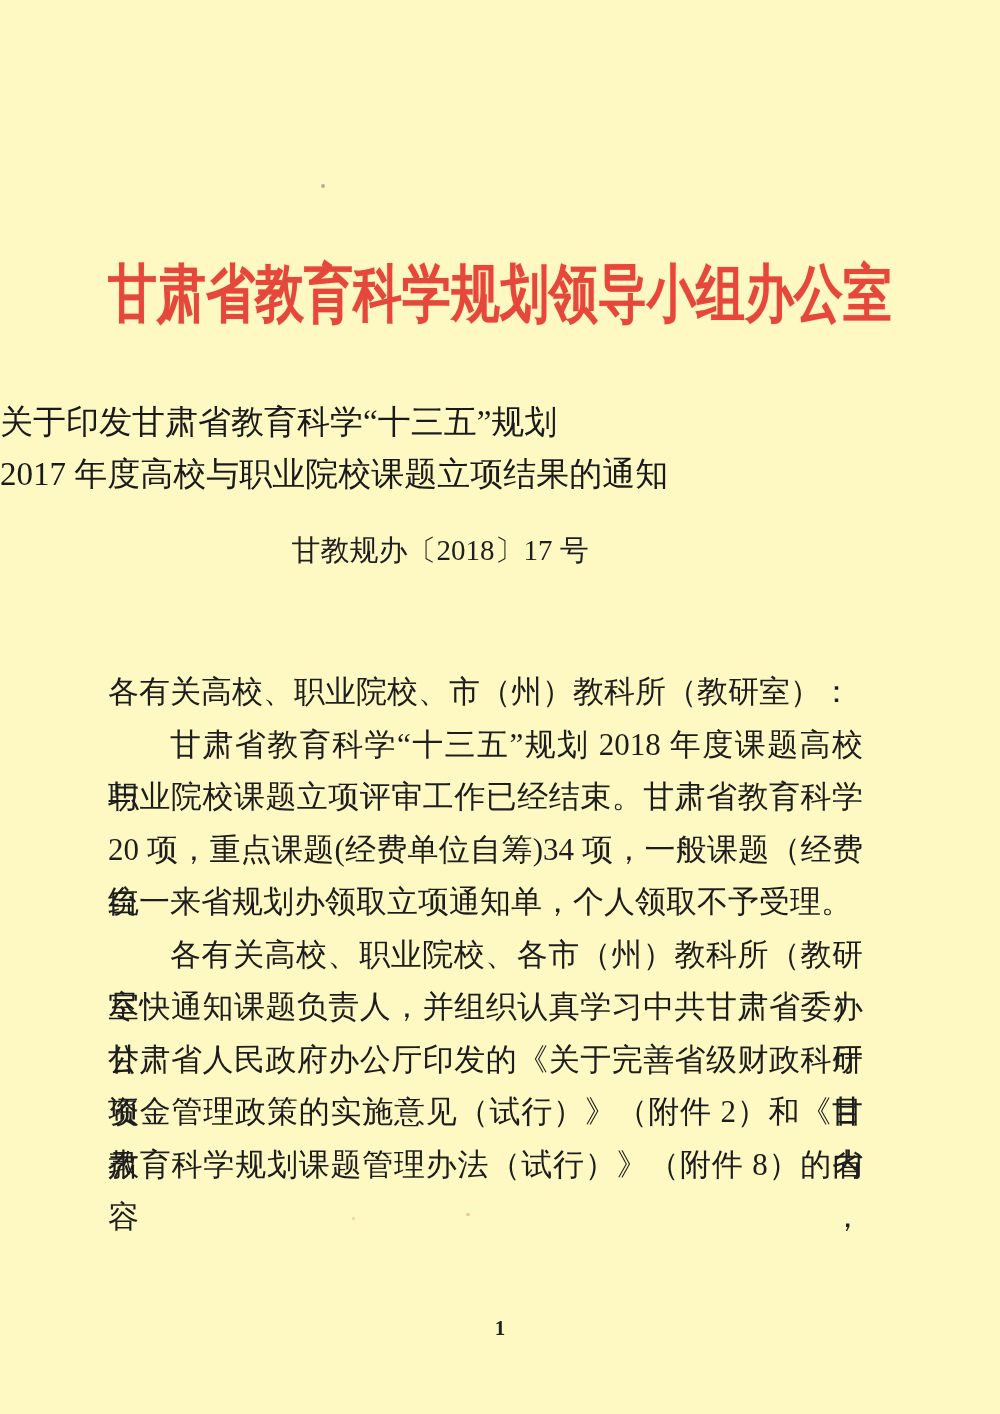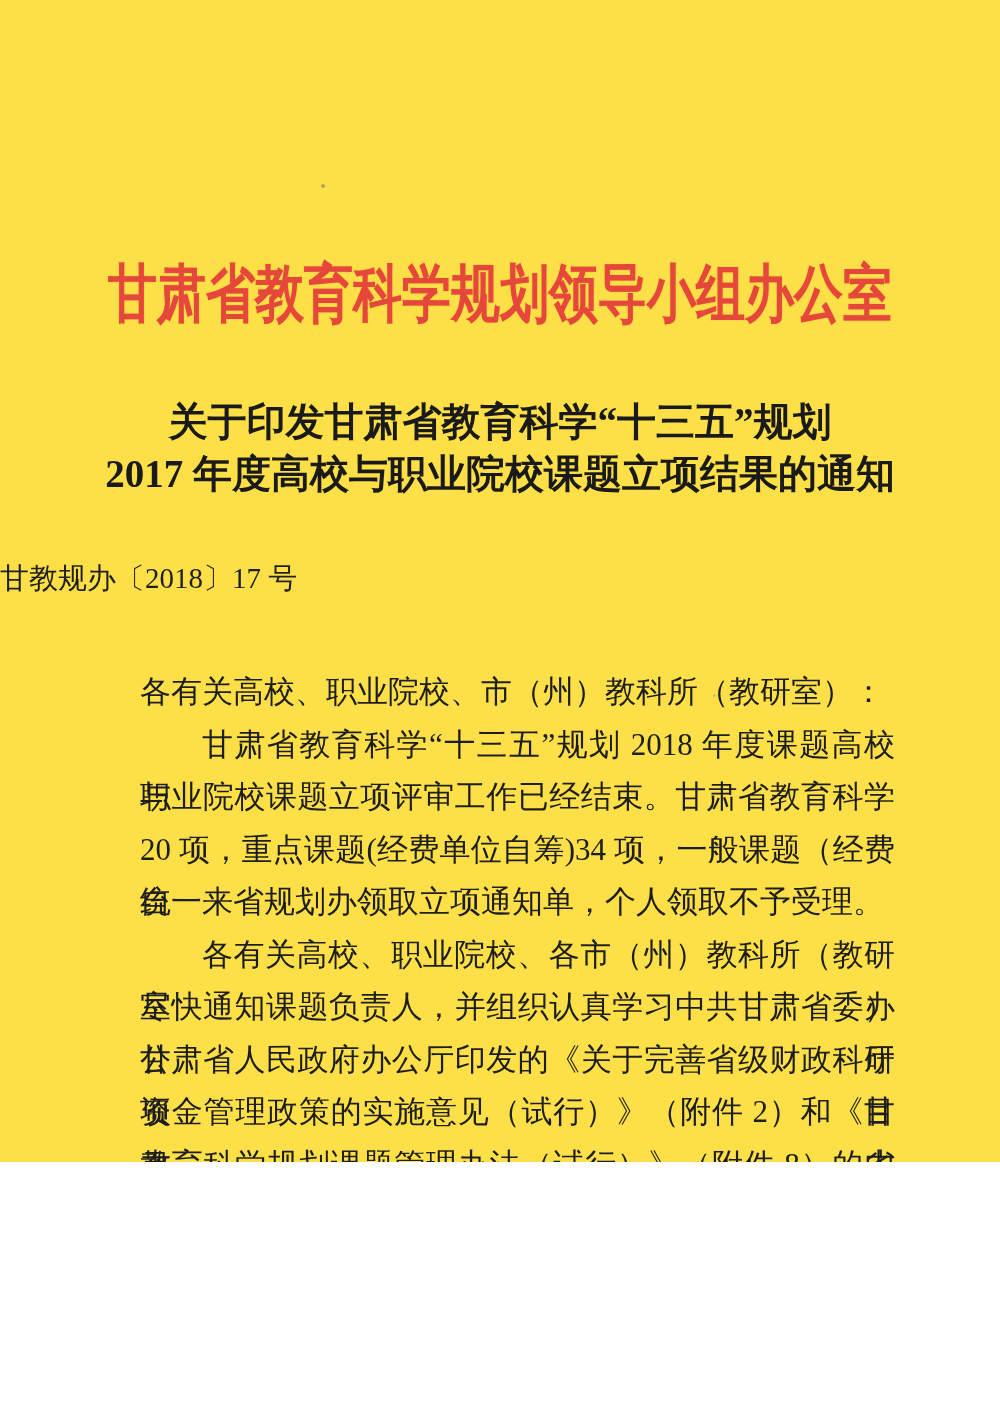--- a/index.html
+++ b/index.html
@@ -2,22 +2,22 @@
 <html><head>
 <meta charset="utf-8">
 <style>
   * { margin: 0; padding: 0; box-sizing: border-box; }
   html, body { background: #ffffff; }
   body { width: 1000px; font-family: "Liberation Serif", "DejaVu Serif", serif; }
 
   .page {
     position: relative;
     width: 1000px;
-    height: 1162px;
-    background: #fde047;
+    height: 1414px;
+    background: #fef9c3;
     overflow: hidden;
     color: #1c1c1c;
   }
 
   
   .agency-header {
     position: absolute;
     top: 256px;
     left: 0;
     width: 100%;
@@ -35,49 +35,49 @@
     white-space: nowrap;
     text-shadow: 0 0 1px rgba(229, 71, 59, 0.55);
   }
 
   
   .doc-title {
     position: absolute;
     top: 396px;
     left: 0;
     width: 100%;
-    text-align: center;
-    font-weight: bold;
-    font-size: 39px;
+    text-align: left;
+    font-weight: normal;
+    font-size: 33px;
     color: #1a1a1a;
   }
   .title-line {
     line-height: 52px;
     white-space: nowrap;
   }
 
   
   .doc-number {
     position: absolute;
-    top: 556px;
+    top: 528px;
     left: 0;
     width: 100%;
-    text-align: left;
+    text-align: center;
     padding-right: 120px;
     font-size: 29px;
     line-height: 44px;
     color: #1f1f1f;
     white-space: nowrap;
   }
 
   
   .body-text {
     position: absolute;
     top: 666px;
-    left: 140px;
+    left: 108px;
     width: 755px;
     font-size: 31px;
     color: #1d1d1d;
   }
   .bl {
     height: 52.5px;
     line-height: 52.5px;
     white-space: nowrap;
     overflow: visible;
   }

